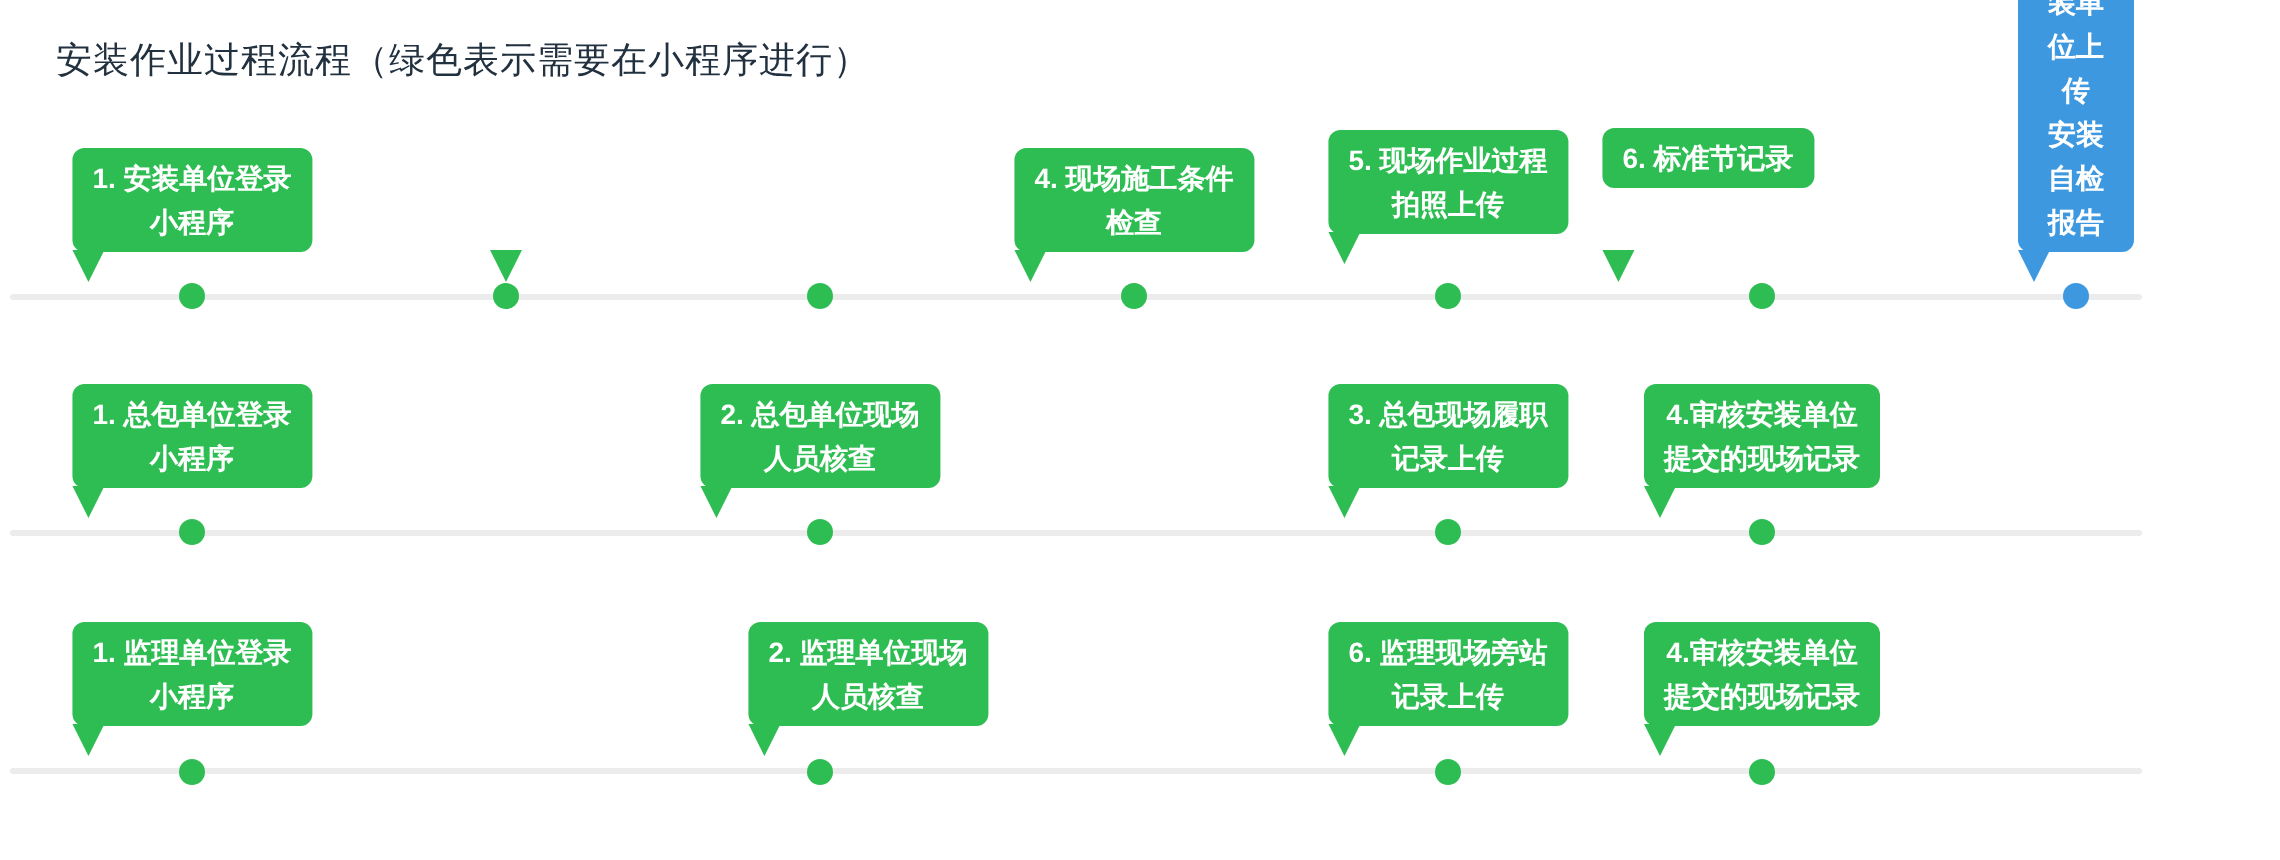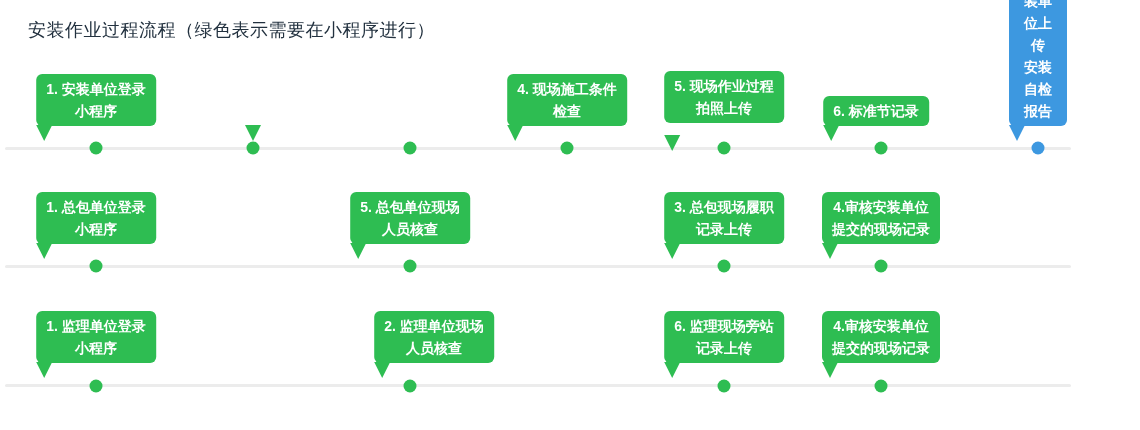--- a/index.html
+++ b/index.html
@@ -55,26 +55,26 @@
     <div class="tail"></div>
   </div>
   <div class="step" style="left:253px; bottom:289px;">
     <div class="tail"></div>
   </div>
   <div class="step" style="left:567px; bottom:289px;">
     <div class="bubble">4. 现场施工条件
 检查</div>
     <div class="tail"></div>
   </div>
-  <div class="step" style="left:724px; bottom:279px;gap:13px;">
+  <div class="step" style="left:724px; bottom:298px;">
     <div class="bubble">5. 现场作业过程
 拍照上传</div>
     <div class="tail"></div>
   </div>
-  <div class="step" style="left:876px; bottom:289px;">
+  <div class="step" style="left:854px; bottom:289px;gap:32px;">
     <div class="bubble">6. 标准节记录</div>
     <div class="tail"></div>
   </div>
   <div class="step blue" style="left:1038px; bottom:289px;">
     <div class="bubble">7. 安装单位上传
 安装自检报告</div>
     <div class="tail"></div>
   </div>
 
   <div class="dot" style="left:96px;  top:148px;"></div>
@@ -86,21 +86,21 @@
   <div class="dot blue" style="left:1038px; top:148px;"></div>
 
   <div class="tl-line" style="top:265px;"></div>
 
   <div class="step" style="left:96px;  bottom:171px;">
     <div class="bubble">1. 总包单位登录
 小程序</div>
     <div class="tail"></div>
   </div>
   <div class="step" style="left:410px; bottom:171px;">
-    <div class="bubble">5. 总包单位现场
+    <div class="bubble">2. 总包单位现场
 人员核查</div>
     <div class="tail"></div>
   </div>
   <div class="step" style="left:724px; bottom:171px;">
     <div class="bubble">3. 总包现场履职
 记录上传</div>
     <div class="tail"></div>
   </div>
   <div class="step" style="left:881px; bottom:171px;">
     <div class="bubble">4.审核安装单位

